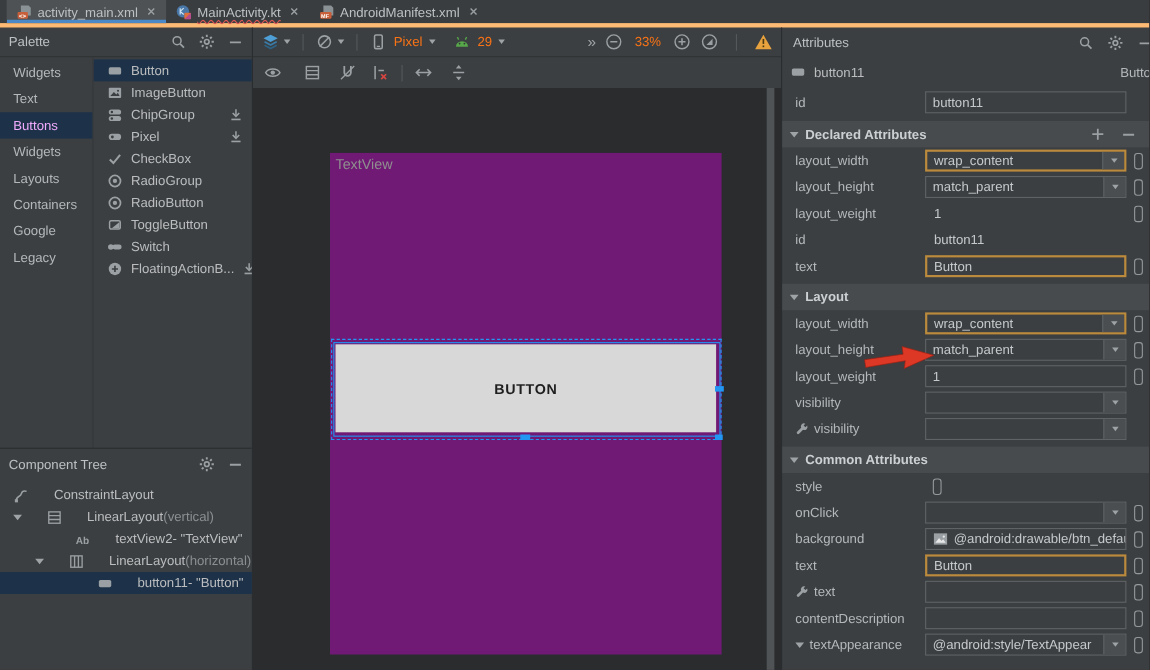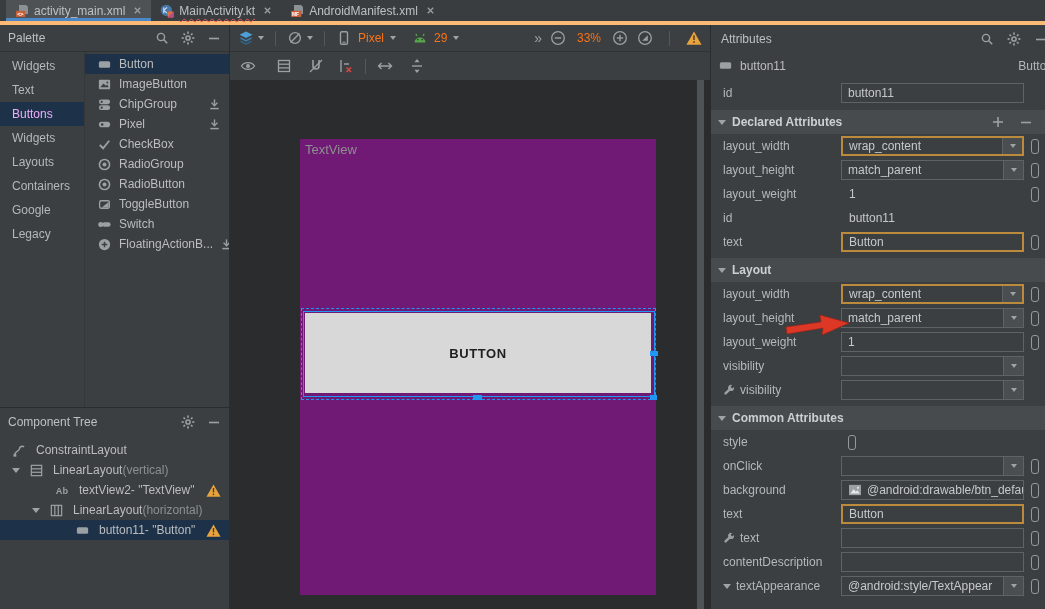--- a/index.html
+++ b/index.html
@@ -26,21 +26,21 @@
 .pcat{height:24px;display:flex;align-items:center;padding-left:12px;color:#b4b8bb;white-space:nowrap}
 .pcat.sel{background:#1d3249;color:#f0abfc}
 .pitems{flex:1;padding-top:2px;overflow:hidden}
 .pitem{height:20px;display:flex;align-items:center;gap:7px;padding-left:12px;white-space:nowrap}
 .pitem.sel{background:#1d3249}
 .pitem .ic{width:15px;height:15px}
 .pitem .dl{margin-left:auto;margin-right:8px;width:13px;height:13px}
 .treehead{position:absolute;left:0;right:0;top:382px;height:29px;border-top:1px solid #2a2d2f;display:flex;align-items:center;padding:0 8px;gap:12px;box-sizing:border-box}
 .treehead .title{margin-right:auto;color:#bcc0c3}
 .treebody{position:absolute;left:0;right:0;top:411px;bottom:0;padding-top:4px}
-.tnode{height:20px;display:flex;align-items:center;gap:9px;white-space:nowrap}
+.tnode{height:20px;display:flex;align-items:center;gap:22px;white-space:nowrap}
 .tnode.sel{background:#1d3249}
 .tnode .suffix{color:#8a8f92}
 .tnode .warn{margin-left:auto;margin-right:8px;width:14px;height:13px}
 .tnode .ic{width:15px;height:15px}
 
 .center{position:absolute;left:230px;top:25px;width:480px;bottom:0;overflow:hidden}
 .tb1{height:27px;border-bottom:1px solid #303335;display:flex;align-items:center;padding:0 8px;box-sizing:border-box;gap:4px}
 .tb2{height:28px;display:flex;align-items:center;padding:0 10px;box-sizing:border-box;gap:4px}
 .sep{width:1px;height:15px;background:#54585b;margin:0 7px;flex:none}
 .tbtxt{color:#f97316;margin:16px 2px}

